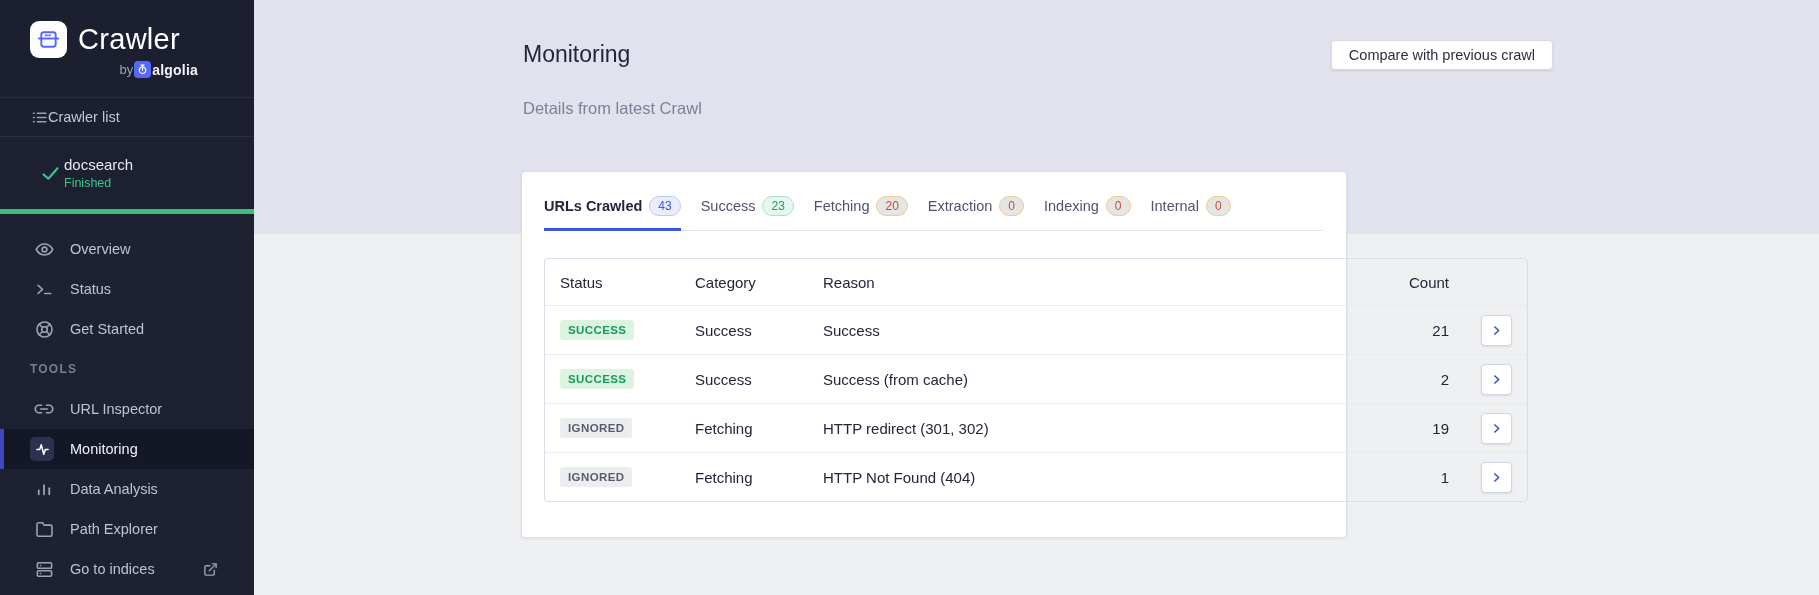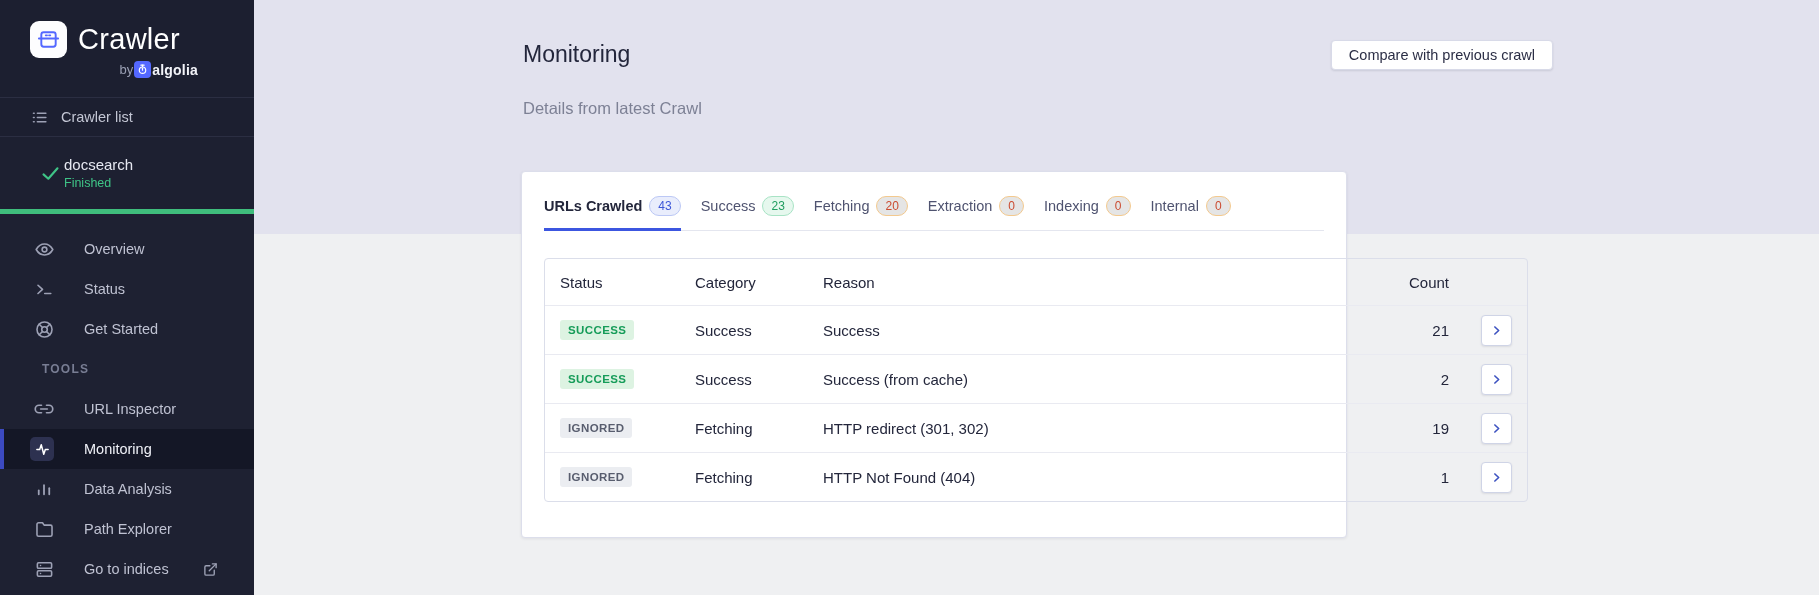--- a/index.html
+++ b/index.html
@@ -34,48 +34,48 @@
   }
   .logo-byline .by { color: #9ba0b4; font-size: 13px; }
   .algolia-mark {
     width: 17px; height: 17px; border-radius: 4px; background: #5468ff;
     display: inline-flex; align-items: center; justify-content: center; color: #fff;
   }
   .algolia-name { color: #f2f3f8; font-size: 14px; font-weight: 700; letter-spacing: .2px; }
 
   .crawler-list-row {
     height: 39px; border-bottom: 1px solid #2b2e42; background: #1c1f30;
-    display: flex; align-items: center; gap: 13px; padding-left: 31px;
+    display: flex; align-items: center; padding-left: 31px;
     font-size: 14.5px; color: #c3c6d4; cursor: pointer;
   }
   .crawl-block {
     height: 72px; display: flex; align-items: center; gap: 3px;
     padding-left: 40px; cursor: pointer; background: #1d2031;
   }
   .crawl-name { color: #e6e8f1; font-size: 15px; margin-bottom: 3px; }
   .crawl-status { color: #3fc487; font-size: 12.5px; }
   .progress-bar { height: 5px; width: 100%; background: #3fbd7c; }
 
   .nav { padding-top: 15px; }
   .nav-item {
-    height: 40px; display: flex; align-items: center; gap: 30px;
+    height: 40px; display: flex; align-items: center; gap: 16px;
     padding-left: 30px; font-size: 14.5px; color: #bfc2d2; cursor: pointer;
     border-left: 4px solid transparent; padding-right: 10px;
   }
   .nav-item .icn { color: #9da1b5; display: inline-flex; width: 20px; justify-content: center; }
   .nav-item.active {
     background: #141726; border-left: 4px solid #3c4ac0; color: #f0f2f8;
     padding-left: 26px;
   }
   .nav-item.active .icn-chip {
     width: 24px; height: 24px; border-radius: 5px; background: #2d3150;
     display: inline-flex; align-items: center; justify-content: center; color: #ffffff;
   }
   .tools-header {
-    height: 40px; display: flex; align-items: center; padding-left: 42px;
+    height: 40px; display: flex; align-items: center; padding-left: 30px;
     font-size: 12px; font-weight: 700; letter-spacing: 1.2px; color: #787d93;
   }
   .ext-icn { margin-left: auto; margin-right: 26px; color: #9da1b5; display: inline-flex; }
 
   
   .main { position: relative; flex: 1; height: 595px; }
   .band-top { position: absolute; left: 0; top: 0; right: 0; height: 234px; background: #e2e2ee; }
   .band-bottom { position: absolute; left: 0; top: 234px; right: 0; bottom: 0; background: #eff0f2; }
 
   .page-title {

